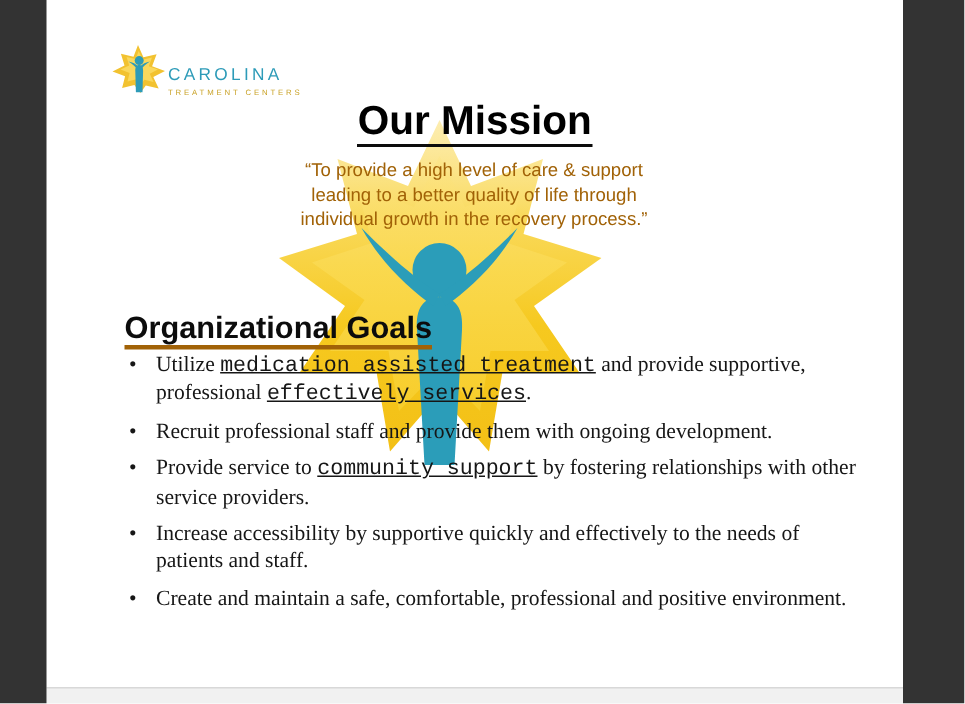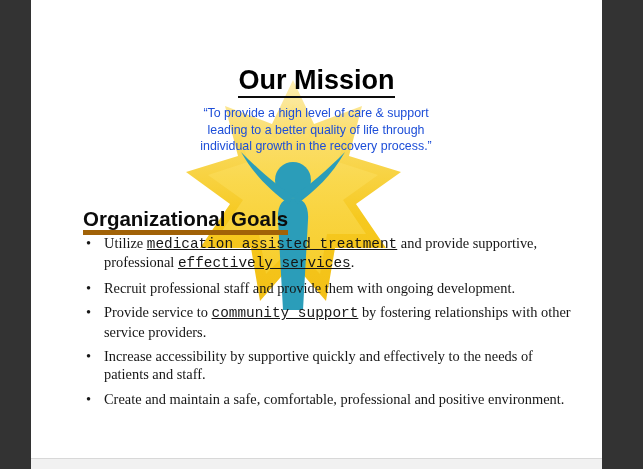--- a/index.html
+++ b/index.html
@@ -128,37 +128,37 @@
   #mission-quote {
     position: absolute;
     left: 130px;
     top: 105px;
     width: 310px;
     text-align: center;
     z-index: 2;
     font-family: "Liberation Sans", sans-serif;
     font-size: 12.4px;
     line-height: 1.33;
-    color: #1d4ed8;
+    color: #a16207;
   }
   #mission-quote .qline { display: block; white-space: nowrap; }
 
   
   #goals-title {
     position: absolute;
     left: 52px;
     top: 208px;
     z-index: 2;
   }
   #goals-title span {
     font-family: "Liberation Sans", sans-serif;
     font-weight: bold;
     font-size: 20.5px;
     color: #0c0c0c;
-    border-bottom: 5px solid #a16207;
+    border-bottom: 3px solid #a16207;
     padding-bottom: 0px;
     line-height: 1.1;
   }
 
   #goals-list {
     position: absolute;
     left: 52px;
     top: 234px;
     width: 490px;
     z-index: 2;
@@ -190,20 +190,38 @@
 <body>
 
 <div id="viewer">
 
   <div class="gutter gutter-left"></div>
   <div class="gutter gutter-right"></div>
   <div class="page-shadow-bottom"></div>
 
   <div id="slide">
 
+    <div id="logo">
+      <div id="logo-mark">
+        <svg viewBox="0 0 42 34" xmlns="http://www.w3.org/2000/svg">
+          <g>
+            <path d="M20 2 L23.6 10.2 L32.4 8.2 L29.4 16.2 L38 19.4 L30.2 23.4 L33.8 31 L25.2 29 L21.6 34 L17.6 28.6 L9.4 30.6 L11.4 22.8 L3 19.6 L11 15.6 L8.6 7.8 L17 9.8 Z" fill="#f2c230"></path>
+            <path d="M20.5 6 L23 11.8 L29.3 10.4 L27.2 16.1 L33.3 18.4 L27.8 21.2 L30.4 26.6 L24.2 25.2 L21.7 28.8 L18.9 24.9 L13 26.3 L14.4 20.7 L8.4 18.4 L14.1 15.6 L12.4 10 L18.4 11.4 Z" fill="#fad85c"></path>
+            <circle cx="20.8" cy="12.4" r="3.0" fill="#2d9bb8"></circle>
+            <path d="M20.8 15.4 C22.6 15.4 23.6 17.0 23.4 19.6 L23.0 33.5 L18.6 33.5 L18.2 19.6 C18.0 17.0 19.0 15.4 20.8 15.4 Z" fill="#2d9bb8"></path>
+            <path d="M20.8 16.8 C18.6 14.6 16.2 13.4 13.6 13.0 C16.0 14.6 18.2 16.4 20.0 18.6 Z" fill="#2d9bb8"></path>
+            <path d="M20.8 16.8 C23.0 14.6 25.4 13.4 28.0 13.0 C25.6 14.6 23.4 16.4 21.6 18.6 Z" fill="#2d9bb8"></path>
+          </g>
+        </svg>
+      </div>
+      <div id="logo-wordmark">
+        <span class="logo-name">CAROLINA</span>
+        <span class="logo-sub">TREATMENT CENTERS</span>
+      </div>
+    </div>
 
     <div id="artwork">
       <svg viewBox="0 0 215 235" xmlns="http://www.w3.org/2000/svg">
         <defs>
           <linearGradient id="starFade" x1="0" y1="0" x2="0" y2="1">
             <stop offset="0%" stop-color="#fbdf72" stop-opacity="0.55"></stop>
             <stop offset="30%" stop-color="#f8d23c" stop-opacity="0.85"></stop>
             <stop offset="62%" stop-color="#f6c91f" stop-opacity="1"></stop>
             <stop offset="100%" stop-color="#f3c016" stop-opacity="1"></stop>
           </linearGradient>

